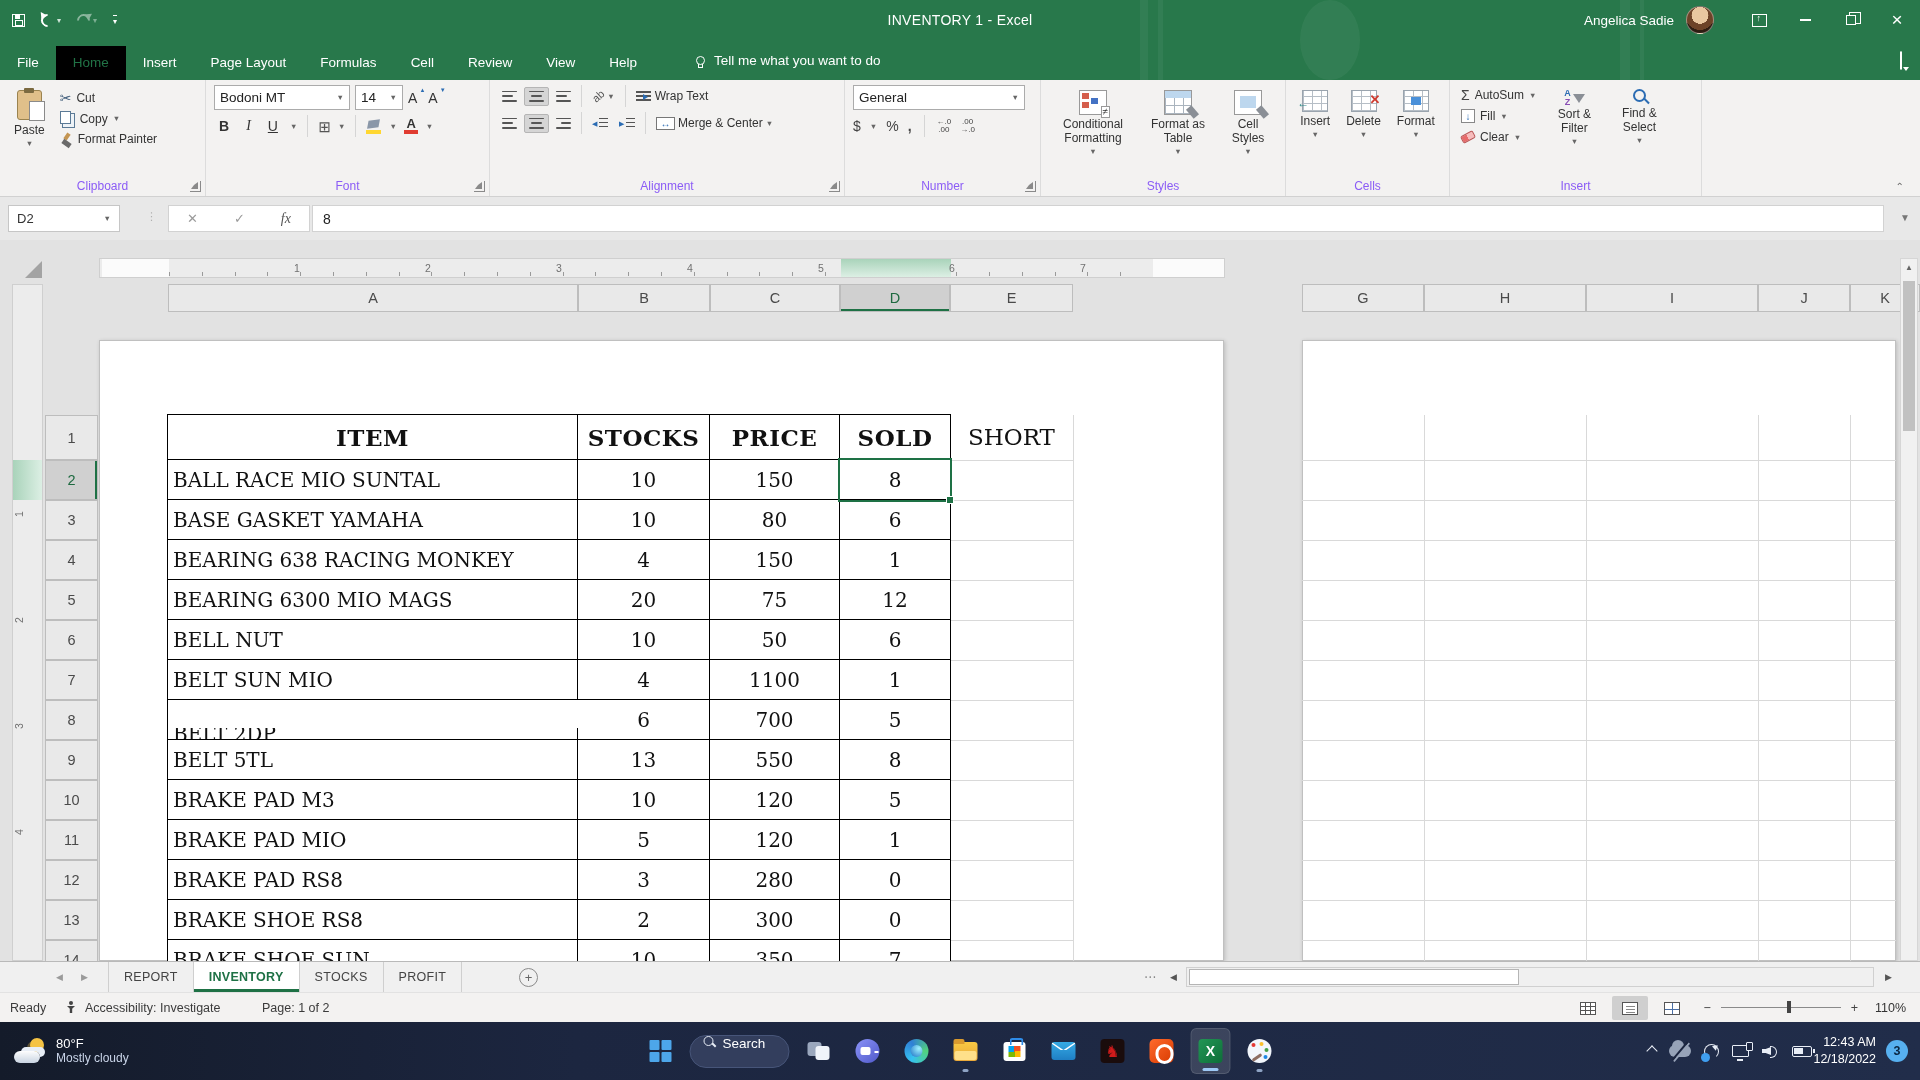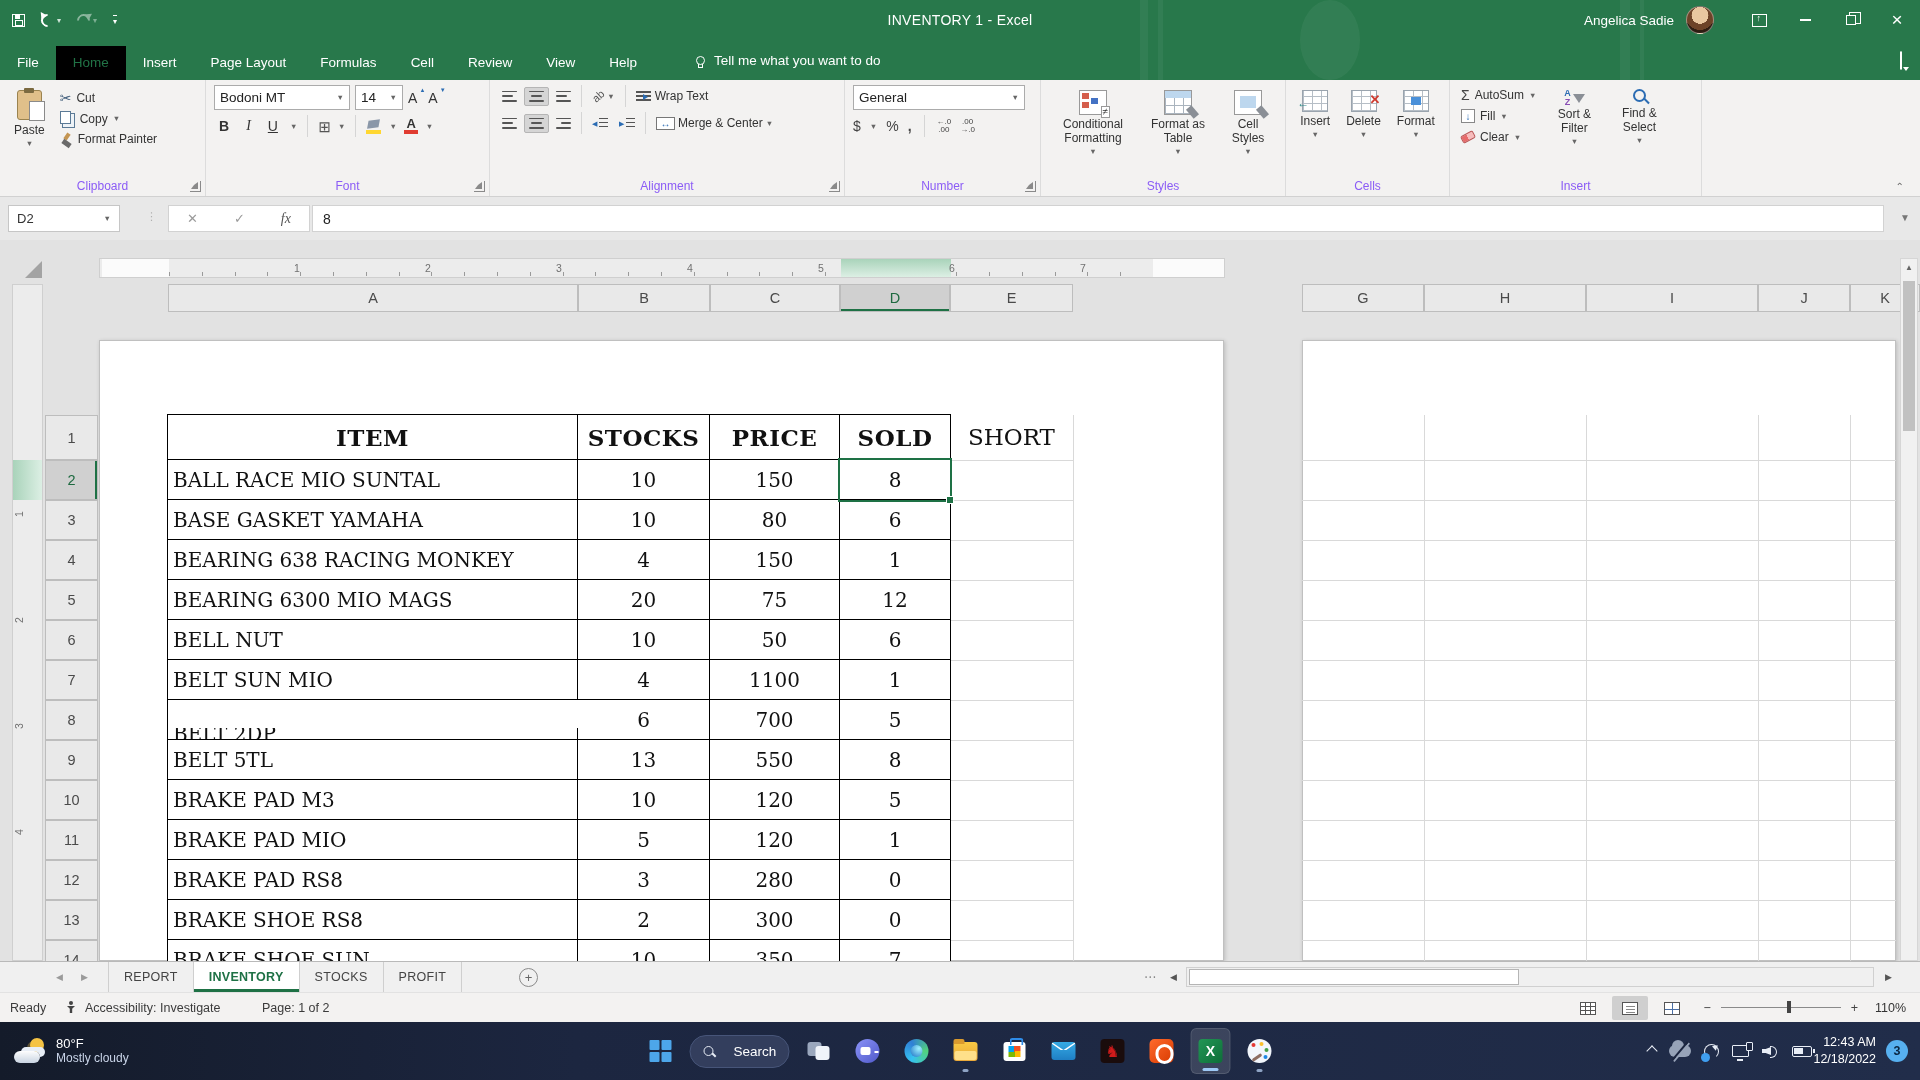--- a/index.html
+++ b/index.html
@@ -194,21 +194,21 @@
 .w-icon::before{content:"";position:absolute;right:2px;top:0;width:14px;height:14px;border-radius:50%;background:#f5c344;box-shadow:-3px 3px 0 #f5c34455}
 .w-icon::after{content:"";position:absolute;left:0;bottom:1px;width:26px;height:12px;border-radius:8px;background:linear-gradient(#fdfdfd,#c9d4e2);box-shadow:6px -5px 0 -1px #e8eef6}
 .w-txt{display:flex;flex-direction:column;line-height:15px}
 .w-temp{font-size:13px}
 .w-cond{font-size:12px;color:#c9d4e8}
 .taskApps{position:absolute;left:50%;top:0;transform:translateX(-50%);height:100%;display:flex;align-items:center;gap:9px}
 .tapp{position:relative;width:40px;height:46px;display:flex;align-items:center;justify-content:center;border-radius:6px}
 .tapp.activeapp{background:rgba(255,255,255,.13);border:1px solid rgba(255,255,255,.12)}
 .tapp.activeapp::after{content:"";position:absolute;bottom:2px;left:50%;transform:translateX(-50%);width:16px;height:3px;border-radius:2px;background:#9ec9f5}
 .rundot{position:absolute;bottom:2px;left:50%;transform:translateX(-50%);width:6px;height:3px;border-radius:2px;background:#8ea3c4}
-.tapp-search{width:100px;height:33px;border-radius:17px;background:#333e5d;border:1px solid #475579;display:flex;align-items:center;gap:20px;padding:0 13px;color:#fff;font-size:13.5px}
+.tapp-search{width:100px;height:33px;border-radius:17px;background:#333e5d;border:1px solid #475579;display:flex;gap:9px;padding:0 13px;color:#fff;font-size:13.5px}
 .mag{width:10px;height:10px;border:1.8px solid #e8edf6;border-radius:50%;position:relative;flex:none}
 .mag::after{content:"";position:absolute;width:5px;height:1.8px;background:#e8edf6;transform:rotate(45deg);right:-4px;bottom:-1px}
 .i-start{width:22px;height:22px;display:grid;grid-template-columns:10px 10px;grid-template-rows:10px 10px;gap:2px}
 .i-start i{background:#4da6ea;border-radius:1px}
 .i-taskview{position:relative;width:22px;height:18px}
 .i-taskview::before{content:"";position:absolute;left:0;top:0;width:14px;height:14px;background:#9aa7bd;border-radius:3px}
 .i-taskview::after{content:"";position:absolute;right:0;bottom:0;width:14px;height:14px;background:#f0f4fa;border-radius:3px}
 .i-chat{width:24px;height:24px;border-radius:50%;background:linear-gradient(135deg,#8b93f8,#5059c9);position:relative}
 .i-chat::after{content:"";position:absolute;left:5px;top:8px;width:10px;height:8px;background:#fff;border-radius:2px;box-shadow:11px 1px 0 -3px #fff}
 .i-edge{width:24px;height:24px;border-radius:50%;background:conic-gradient(from 210deg,#35c1f1,#2f7fd6,#52d17c,#35c1f1);position:relative}

